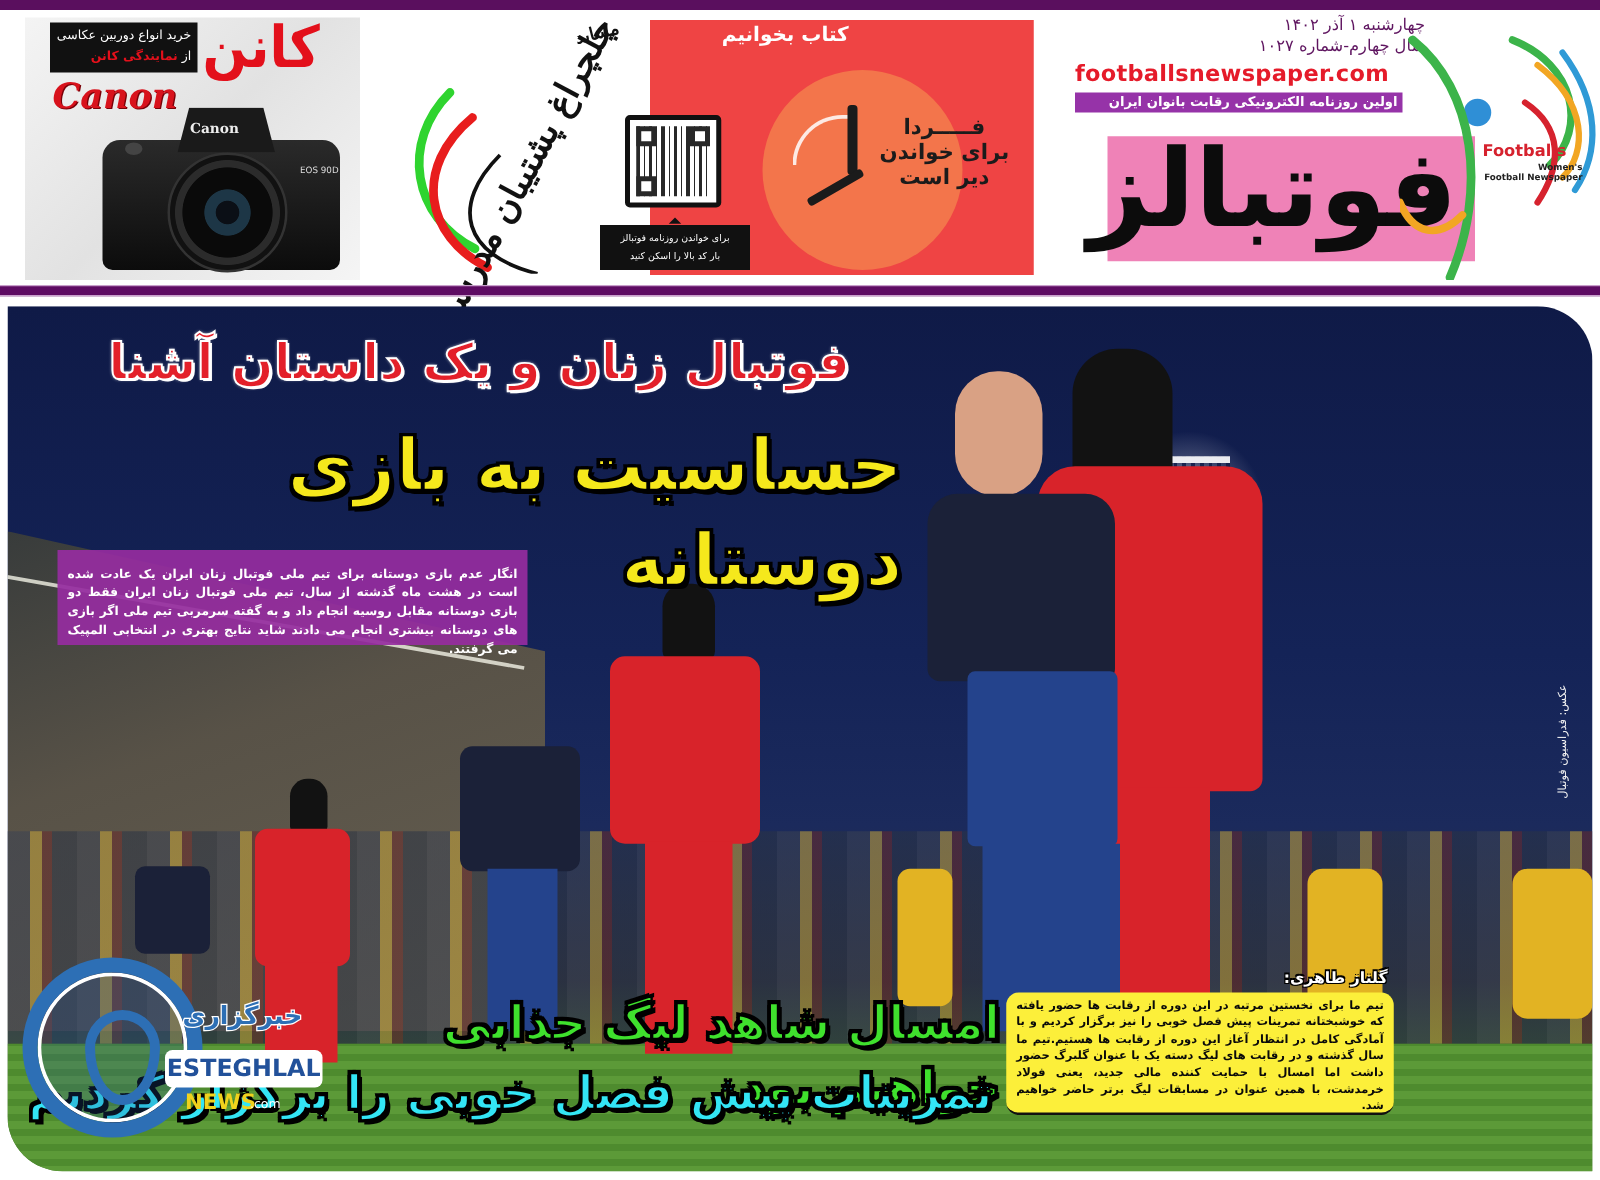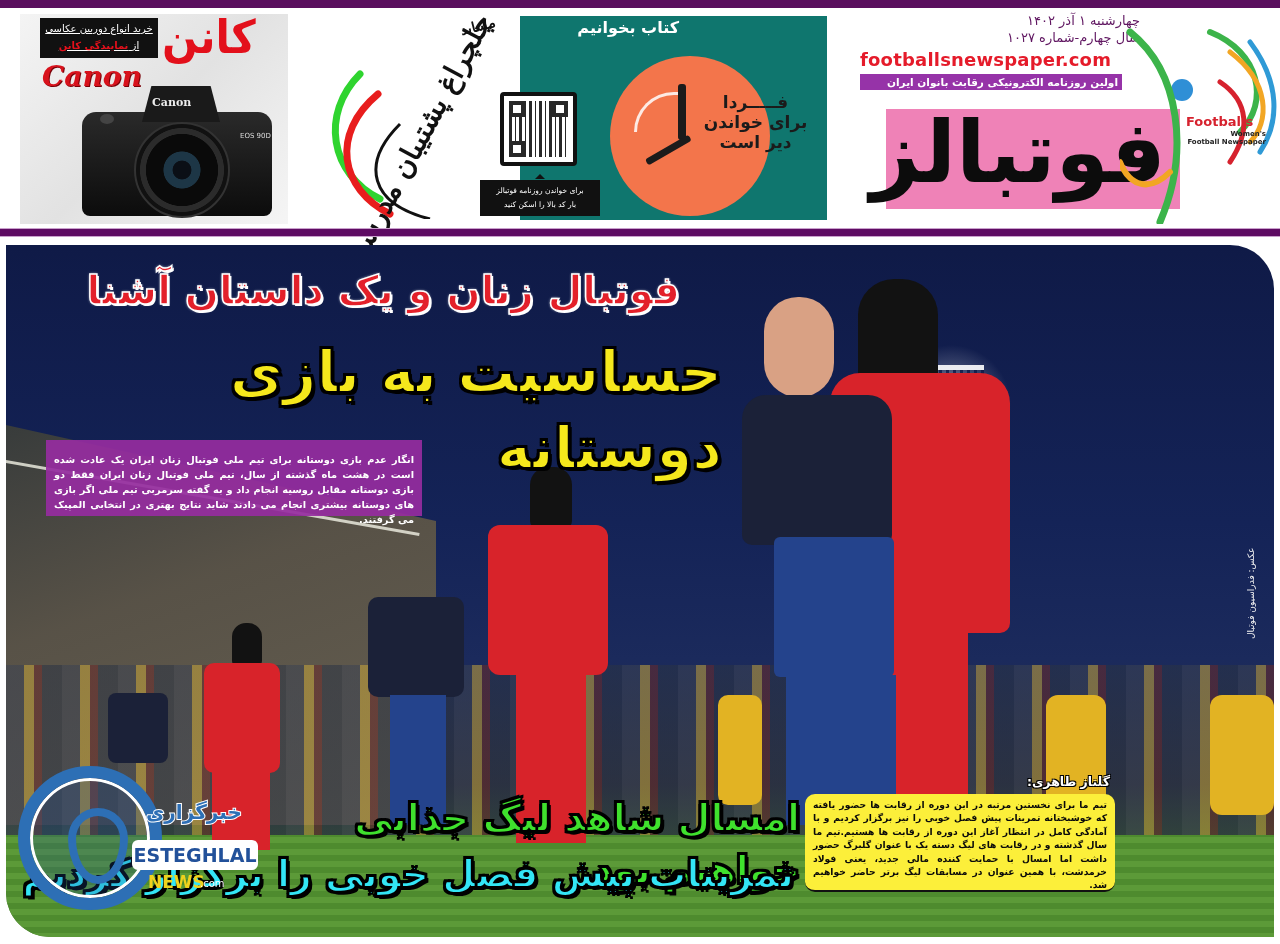--- a/index.html
+++ b/index.html
@@ -5,21 +5,21 @@
   * { box-sizing: border-box; margin: 0; padding: 0; }
   html, body { width: 1280px; height: 944px; overflow: hidden; background: #ffffff; }
   body { font-family: "DejaVu Sans", sans-serif; position: relative; }
 
   .top-rule { position: absolute; left: 0; top: 0; width: 1280px; height: 8px; background: #5a0f5e; }
   .masthead { position: absolute; left: 0; top: 8px; width: 1280px; height: 222px; background: #ffffff; }
   .mid-rule { position: absolute; left: 0; top: 228px; width: 1280px; height: 9px; background: #5e0b63; border-top: 1px solid #c9a0cc; border-bottom: 1px solid #c9a0cc; }
 
   
   .ad-canon { position: absolute; left: 20px; top: 14px; width: 268px; height: 210px; background: linear-gradient(135deg, #f4f4f4 0%, #e2e2e2 50%, #f5f5f5 100%); overflow: hidden; }
-  .canon-tagline { position: absolute; left: 20px; top: 4px; width: 118px; height: 40px; background: #111; color: #fff; direction: rtl; text-align: center; padding: 2px 5px; font-size: 10px; line-height: 17px; text-decoration: underline; }
+  .canon-tagline { position: absolute; left: 20px; top: 4px; width: 118px; height: 40px; background: #111; color: #fff; direction: rtl; text-align: right; padding: 2px 5px; font-size: 10px; line-height: 17px; }
   .canon-tagline .red { color: #e3101b; font-weight: bold; }
   .canon-fa-logo { position: absolute; left: 142px; top: 2px; font-family: "DejaVu Sans", sans-serif; font-weight: bold; color: #e3101b; font-size: 42px; line-height: 44px; direction: rtl; letter-spacing: -2px; transform: scaleY(1.1); }
   .canon-en-logo { position: absolute; left: 22px; top: 46px; color: #d8121c; font-family: "DejaVu Serif", serif; font-weight: bold; font-style: italic; font-size: 28px; text-shadow: 1px 1px 0 #7a0008; }
   .camera { position: absolute; left: 62px; top: 70px; width: 190px; height: 135px; }
   .cam-body { position: absolute; left: 0; top: 28px; width: 190px; height: 104px; background: linear-gradient(180deg,#2a2a2a,#0c0c0c); border-radius: 14px 14px 8px 8px; }
   .cam-prism { position: absolute; left: 60px; top: 2px; width: 78px; height: 36px; background: #1a1a1a; border-radius: 8px 8px 0 0; clip-path: polygon(12% 0, 88% 0, 100% 100%, 0 100%); }
   .cam-brand { position: absolute; left: 70px; top: 12px; color: #eee; font-family: "DejaVu Serif", serif; font-weight: bold; font-size: 11px; }
   .cam-model { position: absolute; left: 158px; top: 48px; color: #ddd; font-size: 7px; line-height: 9px; }
   .cam-lens { position: absolute; left: 52px; top: 38px; width: 96px; height: 96px; border-radius: 50%; background: radial-gradient(circle, #0b0f16 0 14%, #1d3646 15% 28%, #0a0a0a 29% 55%, #2b2b2b 56% 64%, #111 65% 100%); border: 2px solid #333; }
   .cam-grip-btn { position: absolute; left: 18px; top: 30px; width: 14px; height: 10px; border-radius: 50%; background: #444; }
@@ -38,21 +38,21 @@
       linear-gradient(#fff,#fff) 4px calc(100% - 4px)/8px 8px no-repeat,
       linear-gradient(#111,#111) 0 0/16px 16px no-repeat,
       linear-gradient(#111,#111) 100% 0/16px 16px no-repeat,
       linear-gradient(#111,#111) 0 100%/16px 16px no-repeat,
       repeating-linear-gradient(90deg, #111 0 3px, #fff 3px 6px, #111 6px 7px, #fff 7px 10px),
       #fff; opacity: .9; }
   .qr-caption { position: absolute; left: 480px; top: 180px; width: 120px; height: 36px; background: #111; color: #fff; font-size: 7.5px; line-height: 14px; direction: rtl; text-align: center; padding-top: 4px; }
   .qr-caption::before { content: ""; position: absolute; top: -6px; left: 50%; margin-left: -5px; border: 5px solid transparent; border-top: 0; border-bottom-color: #111; }
 
   
-  .ad-book { position: absolute; left: 520px; top: 16px; width: 307px; height: 204px; background: #0f766e; overflow: hidden; }
+  .ad-book { position: absolute; left: 520px; top: 16px; width: 307px; height: 204px; background: #ef4444; overflow: hidden; }
   .book-title { position: absolute; right: 148px; top: 2px; color: #fff; font-size: 16px; font-weight: bold; direction: rtl; }
   .book-clock { position: absolute; left: 90px; top: 40px; width: 160px; height: 160px; border-radius: 50%; background: #f3754b; }
   .book-clock .hand-h { position: absolute; left: 68px; top: 28px; width: 8px; height: 56px; background: #1b1b1b; border-radius: 3px; }
   .book-clock .hand-m { position: absolute; left: 30px; top: 78px; width: 50px; height: 7px; background: #1b1b1b; transform: rotate(-30deg); transform-origin: 100% 50%; border-radius: 3px; }
   .book-clock .pages { position: absolute; left: 24px; top: 36px; width: 50px; height: 40px; border-top: 3px solid #fff; border-left: 3px solid #fff; border-radius: 40px 0 0 0; opacity: .85; }
   .book-text { position: absolute; left: 178px; top: 76px; width: 115px; color: #1b1b1b; font-size: 17px; font-weight: bold; line-height: 20px; direction: rtl; text-align: center; }
 
   
   .brand { position: absolute; left: 858px; top: 12px; width: 420px; height: 212px; }
   .brand-date { position: absolute; right: 138px; top: 0; color: #5f1560; font-size: 13px; line-height: 17px; direction: rtl; text-align: right; }

